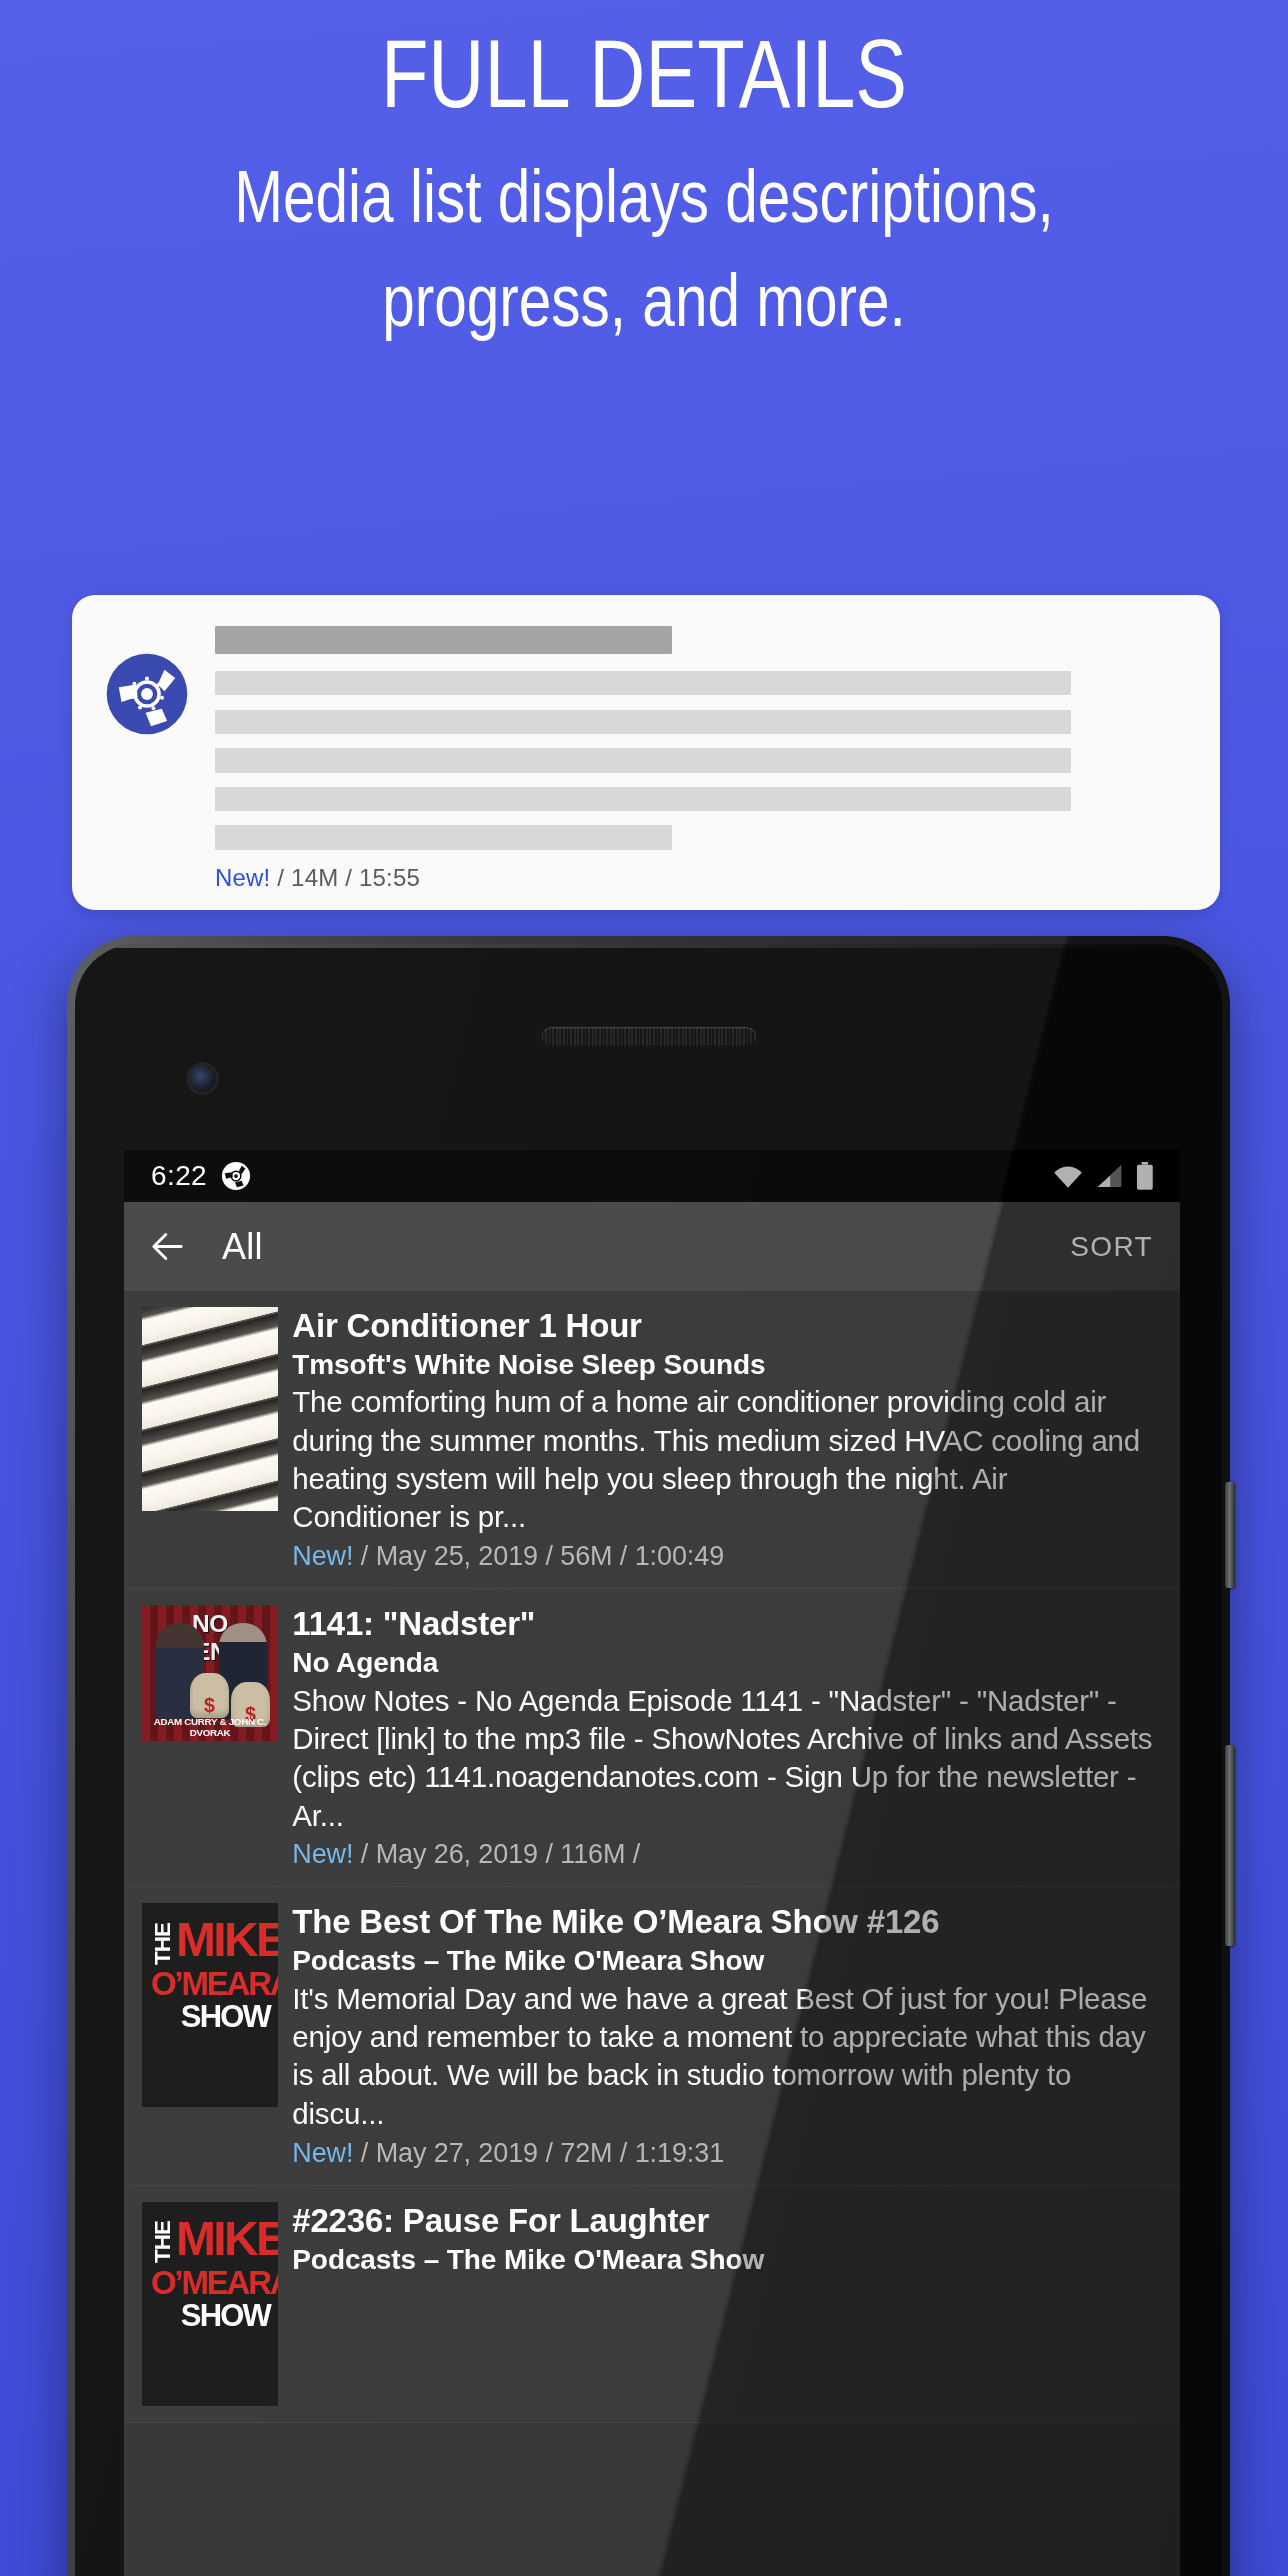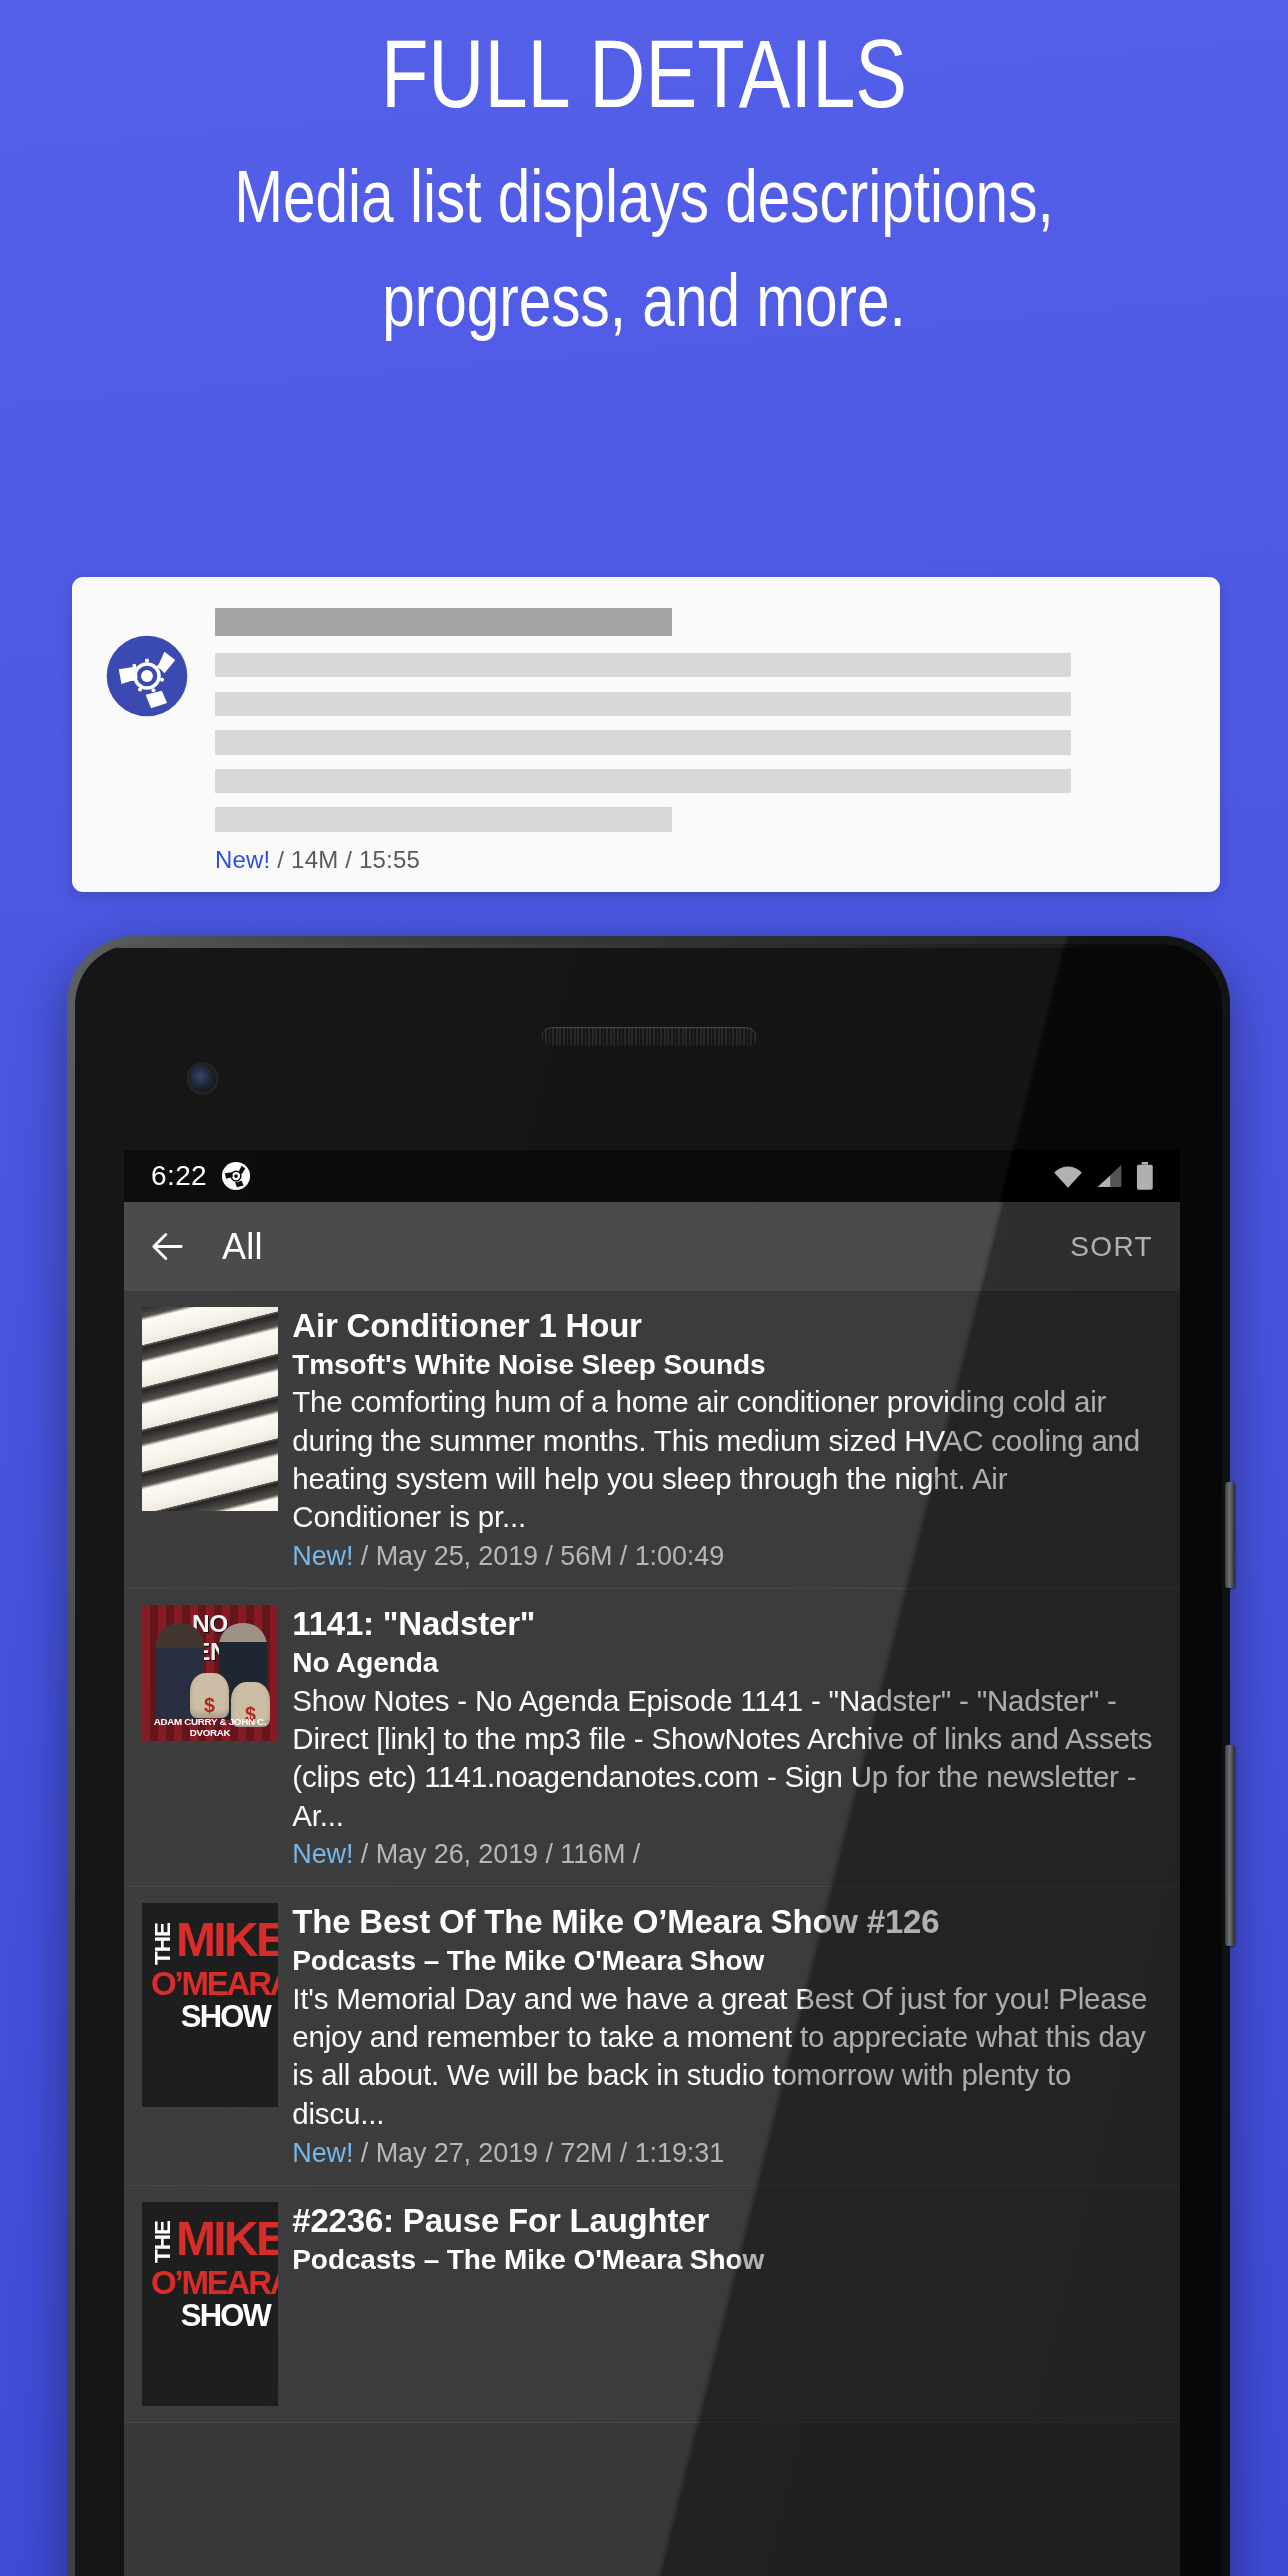--- a/index.html
+++ b/index.html
@@ -39,25 +39,25 @@
     line-height: 1.38;
     font-weight: 300;
     transform: scaleX(0.78);
     padding: 0 54px;
   }
 
   
   #promo-card {
     position: absolute;
     left: 72px;
-    top: 577px;
+    top: 595px;
     width: 1148px;
     height: 315px;
     background: #fafafa;
-    border-radius: 11px;
+    border-radius: 23px;
     box-shadow: 0 3.6px 14.3px rgba(0,0,0,0.16);
     z-index: 6;
   }
   #promo-card-inner {
     position: absolute;
     inset: 0;
     padding: 27px 32px 18px 32px;
     display: flex;
     gap: 25px;
   }

